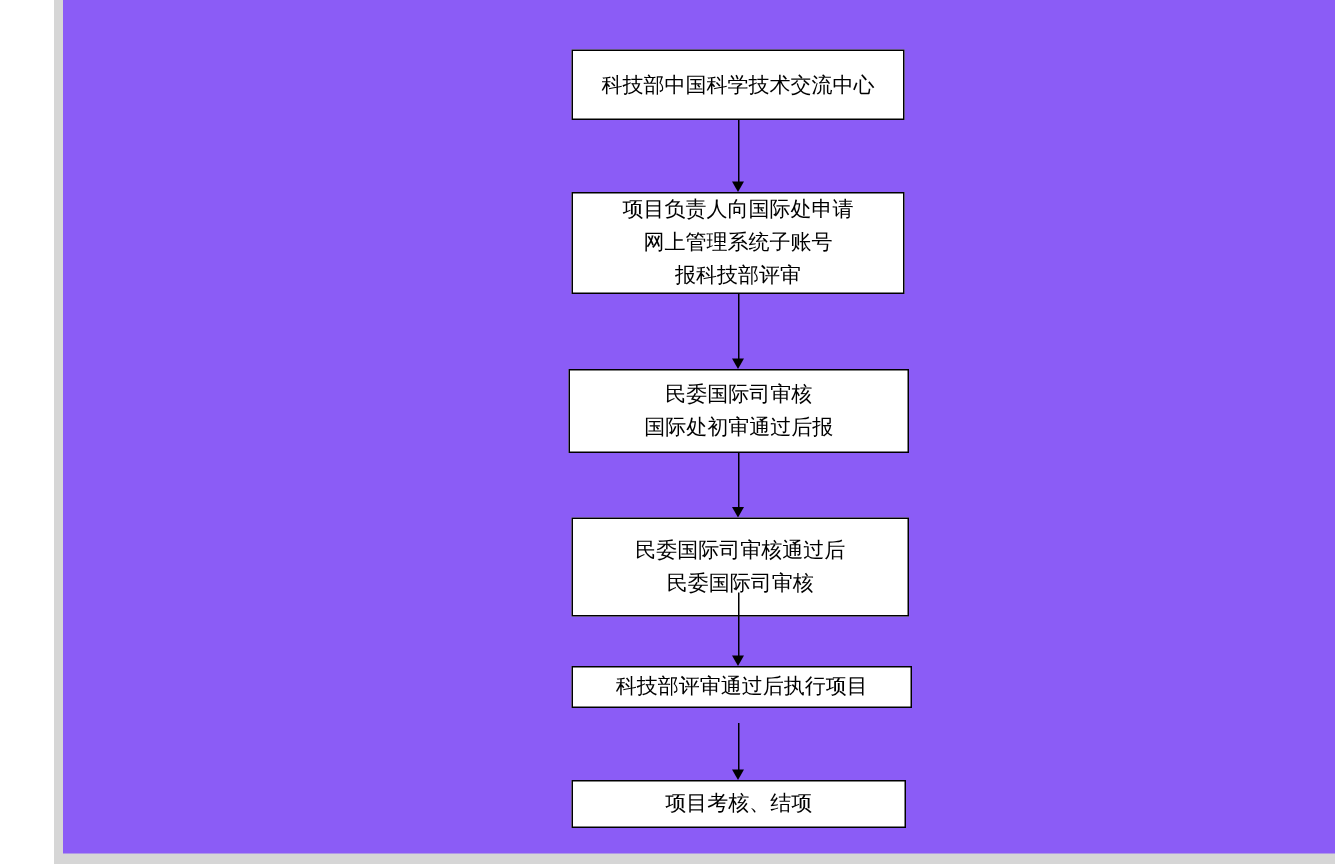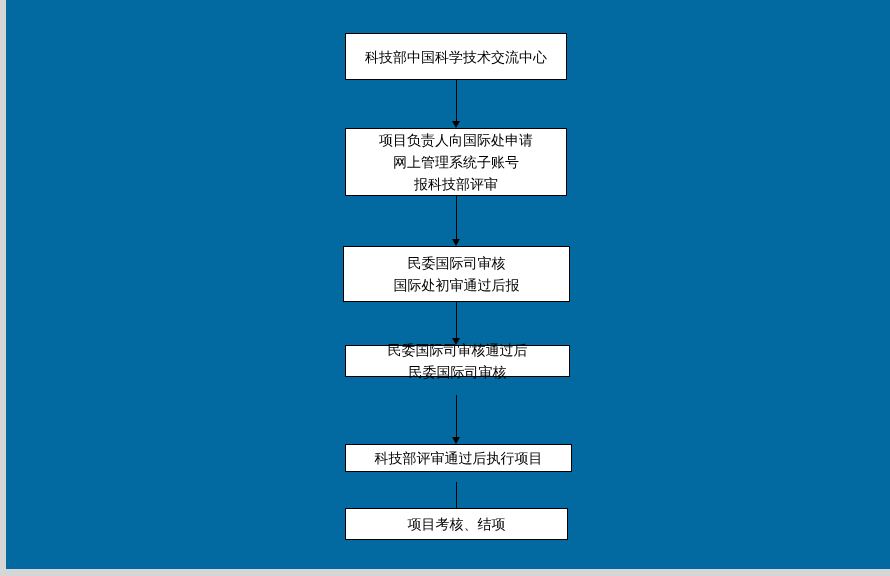--- a/index.html
+++ b/index.html
@@ -10,21 +10,22 @@
     width: 890px;
     height: 576px;
     position: relative;
     overflow: hidden;
     background: #ffffff;
     font-family: "DejaVu Sans", "Liberation Sans", sans-serif;
   }
   .canvas {
     position: absolute;
     inset: 0;
-    background: #0369a1;
+    background: #8b5cf6;
+    margin-left: 36px;
   }
   
   .edge-left {
     position: absolute;
     left: 0; top: 0;
     width: 6px; height: 576px;
     background: #d6d6d6;
   }
   .edge-bottom {
     position: absolute;
@@ -42,23 +43,23 @@
     justify-content: center;
     align-items: center;
     text-align: center;
     font-size: 14px;
     line-height: 22px;
     color: #000000;
   }
   .n1 { left: 345px; top: 33px;  width: 222px; height: 47px; }
   .n2 { left: 345px; top: 128px; width: 222px; height: 68px; }
   .n3 { left: 343px; top: 246px; width: 227px; height: 56px; }
-  .n4 { left: 345px; top: 345px; width: 225px; height: 32px; }
+  .n4 { left: 345px; top: 345px; width: 225px; height: 66px; }
   .n5 { left: 345px; top: 444px; width: 227px; height: 28px; }
-  .n6 { left: 345px; top: 508px; width: 223px; height: 32px; }
+  .n6 { left: 345px; top: 520px; width: 223px; height: 32px; }
 
   .arrow {
     position: absolute;
     width: 12px;
     left: 450px;
   }
   .a1 { top: 80px;  height: 48px; }
   .a2 { top: 196px; height: 50px; }
   .a3 { top: 302px; height: 43px; }
   .a4 { top: 395px; height: 49px; }

